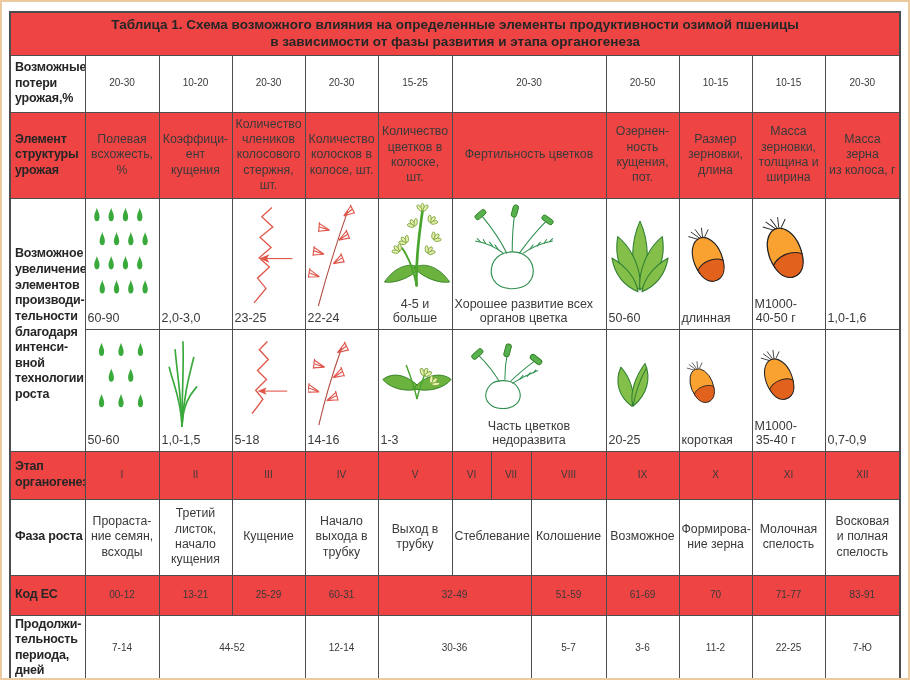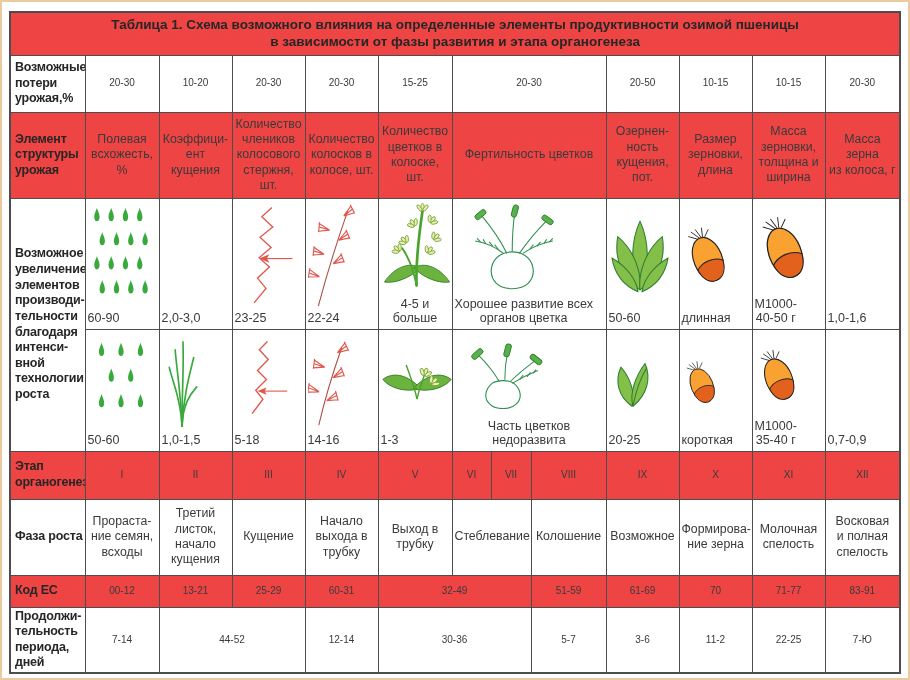--- a/index.html
+++ b/index.html
@@ -18,21 +18,21 @@
     white-space:pre-line;padding:1px 2px;box-sizing:border-box;overflow:hidden;
   }
   table{border:2px solid #4d4d4d;}
   .peach{background:#ef4444;}
   .lbl{font-weight:bold;text-align:left;padding-left:4px;color:#262626;font-size:12.5px;letter-spacing:-0.2px;}
   .title-cell{font-weight:bold;font-size:13.5px;color:#262626;}
   .hdr{font-size:12.3px;}
   .num{font-size:10px;text-align:center;}
   tr.r1{height:43px} tr.r2{height:57px} tr.r3{height:86px}
   tr.r4{height:131px} tr.r5{height:122px} tr.r6{height:48px}
-  tr.r7{height:76px} tr.r8{height:32px} tr.r9{height:63px}
+  tr.r7{height:76px} tr.r8{height:40px} tr.r9{height:63px}
   .imgbox{display:flex;flex-direction:column;align-items:flex-start;}
   tr.r4 .imgbox{height:125px;} tr.r5 .imgbox{height:116px;}
   .art{flex:1 1 auto;display:flex;align-items:center;justify-content:center;min-height:0;}
   .cap{flex:none;font-size:12.5px;color:#3a3a3a;white-space:pre-line;line-height:1.12;padding-bottom:1px;}
   .defs-holder{position:absolute;width:0;height:0;overflow:hidden;}
 </style>
 </head>
 <body>
 
 <svg class="defs-holder" aria-hidden="true">

